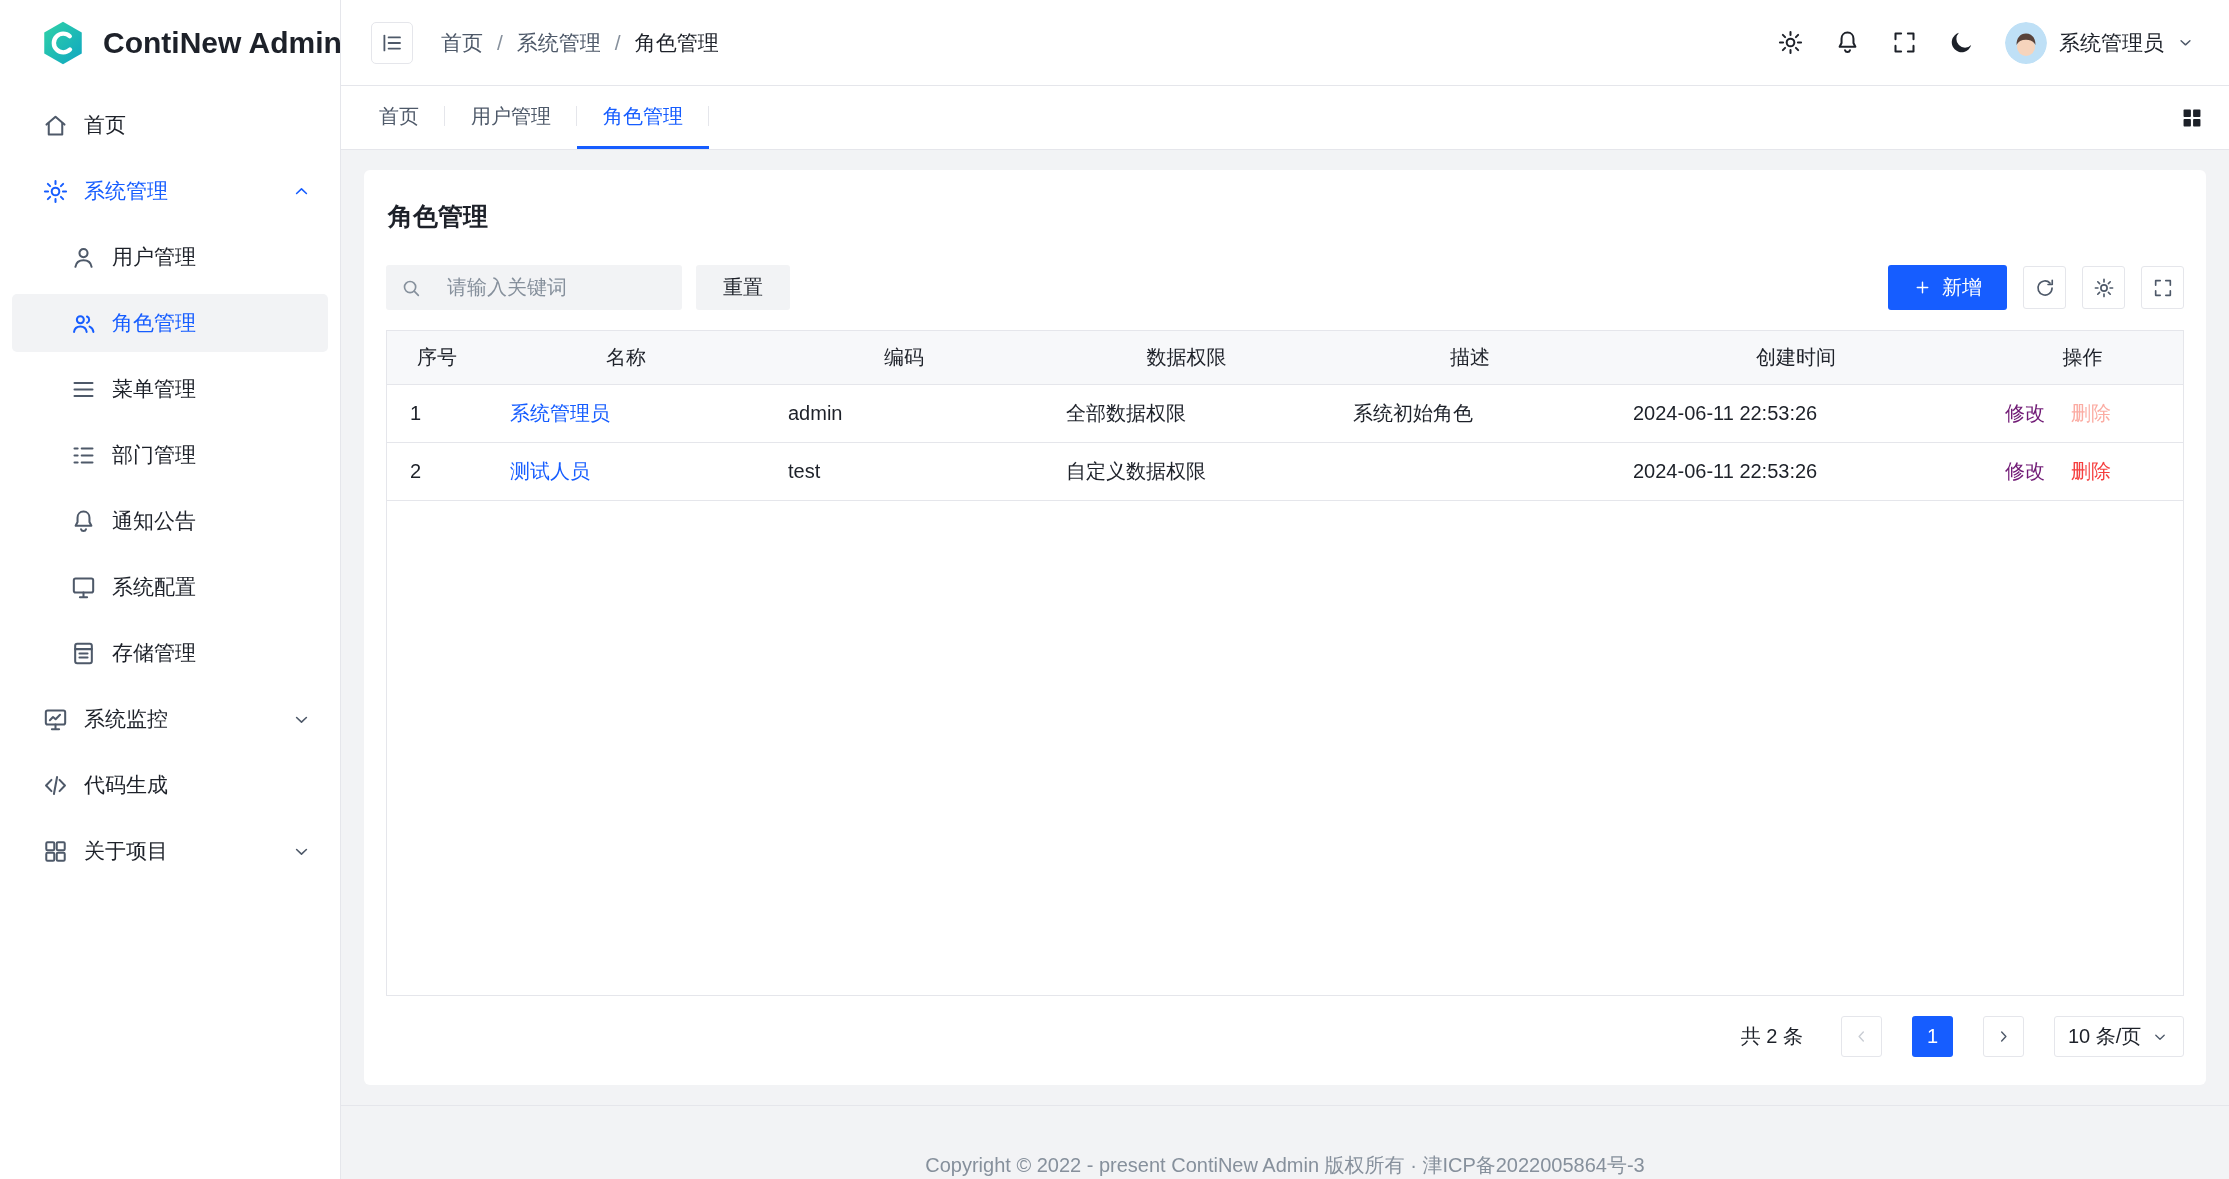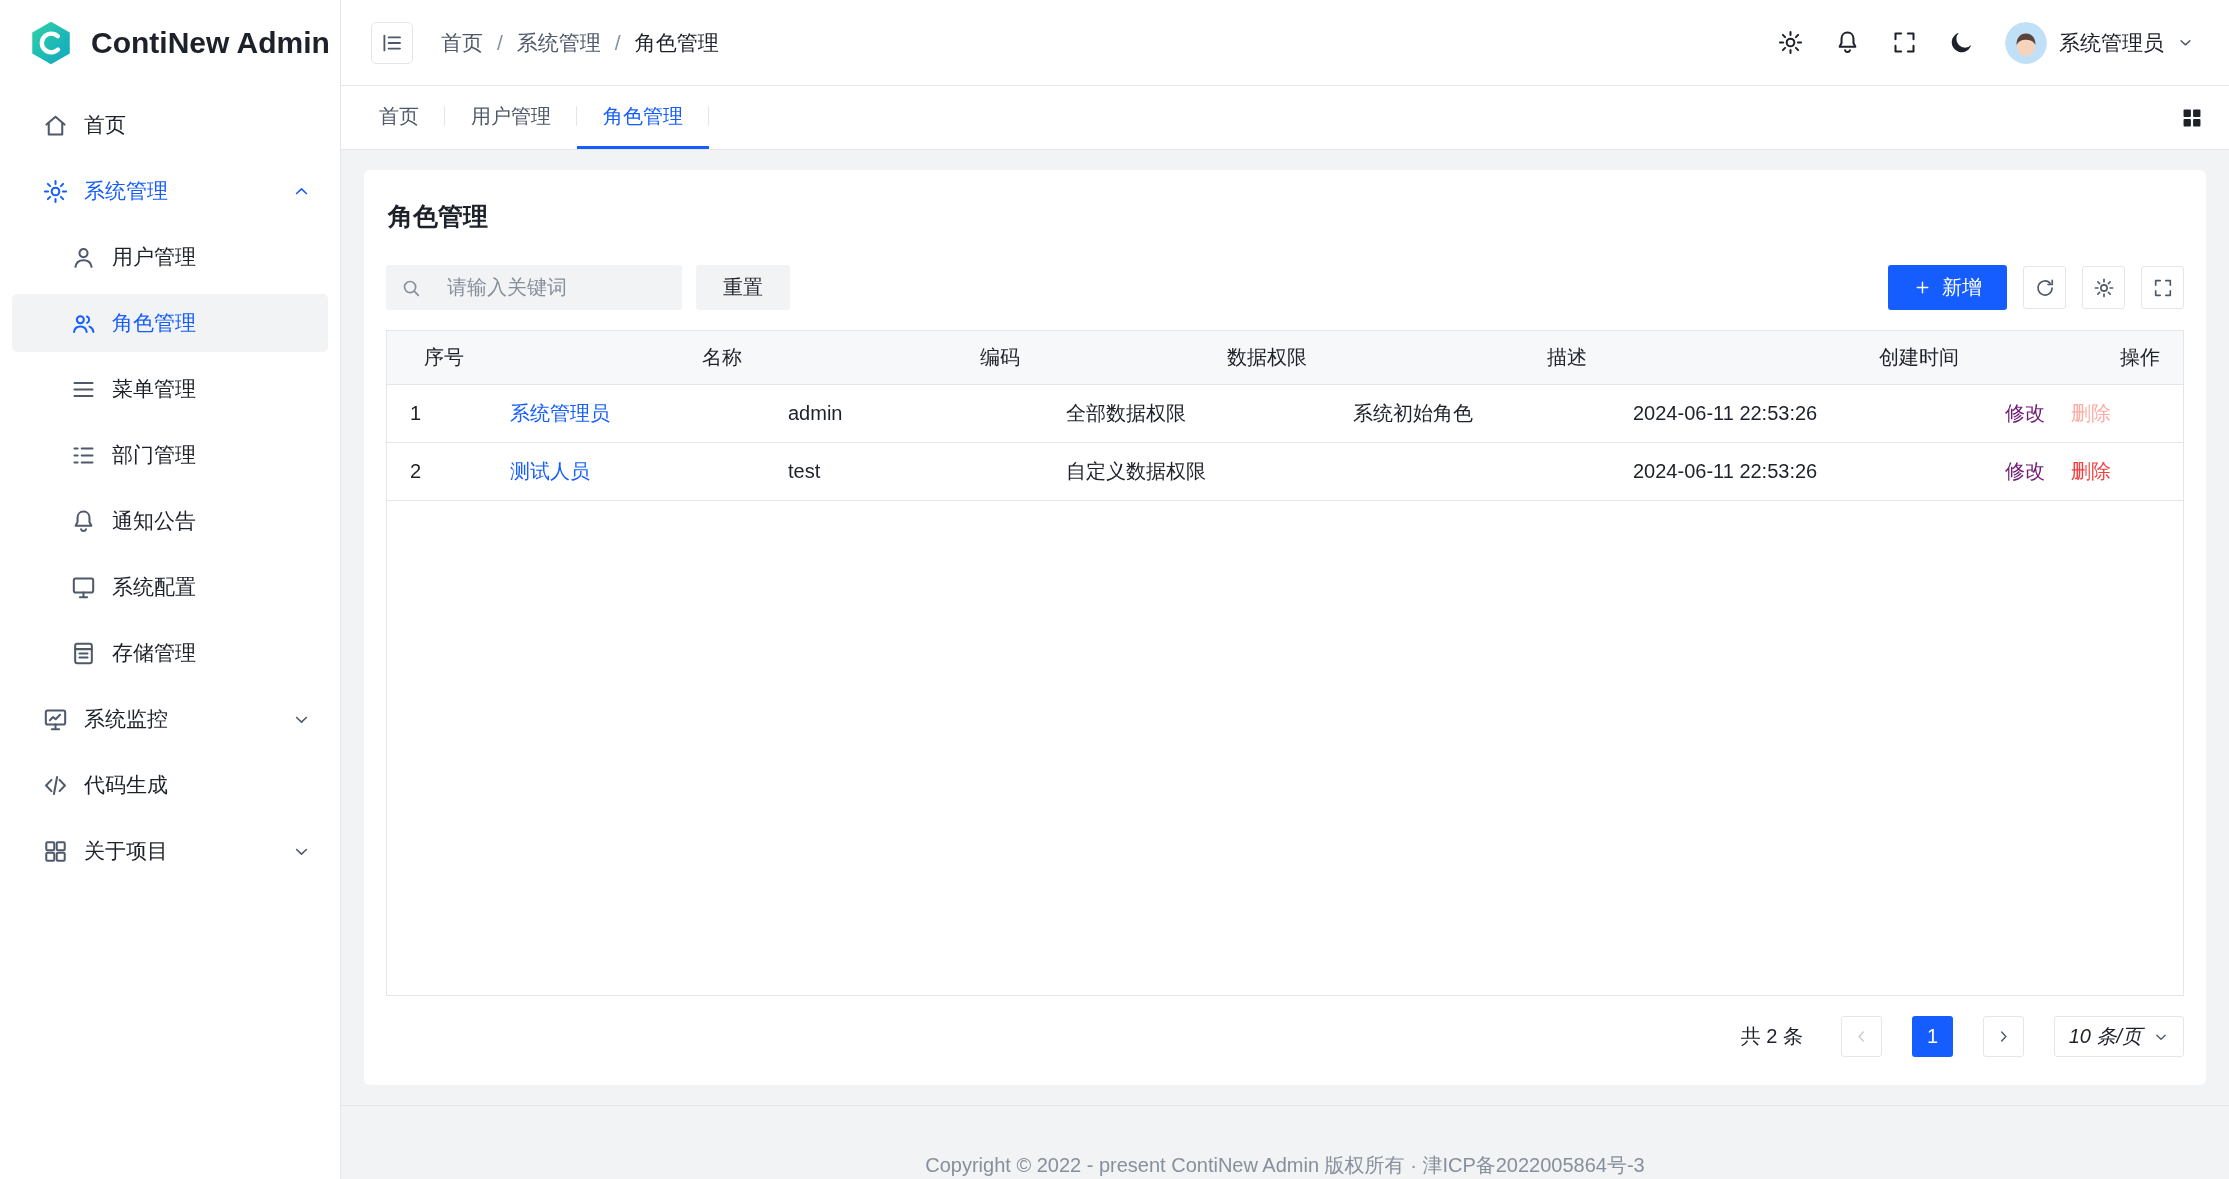--- a/index.html
+++ b/index.html
@@ -8,21 +8,21 @@
     font-family: "Liberation Sans", "DejaVu Sans", sans-serif;
     color: #1d2129; background: #f2f3f5; overflow: hidden; font-size: 20px;
   }
   svg { width: 100%; height: 100%; display: block; }
   .ic { display: inline-flex; }
 
   .app { display: flex; width: 100%; height: 100%; }
 
   
   .sidebar { width: 341px; flex: 0 0 341px; background: #fff; border-right: 1px solid #e5e6eb; display: flex; flex-direction: column; }
-  .logo { height: 86px; flex: 0 0 86px; display: flex; align-items: center; gap: 15px; padding-left: 26px; cursor: pointer; }
+  .logo { height: 86px; flex: 0 0 86px; display: flex; align-items: center; gap: 15px; padding-left: 38px; cursor: pointer; }
   .logo-icon { width: 50px; height: 50px; flex: 0 0 50px; }
   .logo-title { font-size: 30px; font-weight: 700; white-space: nowrap; }
   .menu { flex: 1; padding: 10px 12px; overflow: hidden; }
   .menu-item { height: 58px; margin-bottom: 8px; display: flex; align-items: center; gap: 15px; padding: 0 16px 0 30px; border-radius: 5px; font-size: 21px; color: #1d2129; cursor: pointer; }
   .menu-item .mi-icon { width: 27px; height: 27px; flex: 0 0 27px; color: #4e5969; display: flex; }
   .menu-item .mi-label { flex: 1; white-space: nowrap; }
   .menu-item .mi-chev { width: 21px; height: 21px; color: #4e5969; display: flex; }
   .menu-item.child { padding-left: 58px; }
   .menu-item.hl { color: #165DFF; }
   .menu-item.hl .mi-icon, .menu-item.hl .mi-chev { color: #165DFF; }
@@ -66,34 +66,34 @@
   .search-box input::placeholder { color: #86909c; }
   .btn-reset { height: 45px; margin-left: 14px; padding: 0 27px; border: 0; border-radius: 3px; background: #f2f3f5; color: #1d2129; font-size: 20px; font-family: inherit; cursor: pointer; }
   .toolbar-right { margin-left: auto; display: flex; align-items: center; gap: 16px; }
   .btn-add { height: 45px; padding: 0 25px; border: 0; border-radius: 3px; background: #165DFF; color: #fff; font-size: 20px; font-family: inherit; display: flex; align-items: center; gap: 10px; cursor: pointer; }
   .btn-add .ic { width: 19px; height: 19px; }
   .icon-btn { width: 43px; height: 43px; border: 1px solid #e5e6eb; border-radius: 3px; background: #fff; color: #4e5969; display: flex; align-items: center; justify-content: center; cursor: pointer; }
   .icon-btn .ic { width: 22px; height: 22px; }
 
   .table-wrap { border: 1px solid #e5e6eb; height: 666px; overflow: hidden; background: #fff; }
   table { width: 100%; border-collapse: collapse; font-size: 20px; table-layout: fixed; }
-  th { height: 53px; background: #f7f8fa; text-align: right; padding: 0 23px; font-weight: 500; color: #1d2129; border-bottom: 1px solid #e5e6eb; white-space: nowrap; }
+  th { height: 53px; background: #f7f8fa; text-align: center; padding: 0 23px; font-weight: 500; color: #1d2129; border-bottom: 1px solid #e5e6eb; white-space: nowrap; }
   td { height: 58px; padding: 0 23px; border-bottom: 1px solid #e5e6eb; white-space: nowrap; overflow: hidden; text-overflow: ellipsis; }
   .cell-link { color: #165DFF; cursor: pointer; }
   .op-edit { color: #701a75; cursor: pointer; margin-right: 26px; font-family: Liberation Mono, monospace; }
   .op-del { color: #F53F3F; cursor: pointer; }
   .op-del.disabled { color: #FBACA3; cursor: not-allowed; }
 
   .pagination { display: flex; align-items: center; justify-content: flex-end; gap: 30px; margin-top: 20px; font-size: 20px; }
   .pg-total { margin-right: 8px; }
   .pg-btn { width: 41px; height: 41px; border: 1px solid #e5e6eb; border-radius: 3px; background: #fff; display: flex; align-items: center; justify-content: center; color: #4e5969; cursor: pointer; }
   .pg-btn .ic { width: 19px; height: 19px; }
   .pg-btn.disabled { color: #c9cdd4; }
   .pg-page { width: 41px; height: 41px; border-radius: 3px; background: #165DFF; color: #fff; display: flex; align-items: center; justify-content: center; cursor: pointer; }
-  .pg-size { height: 41px; min-width: 130px; border: 1px solid #e5e6eb; border-radius: 3px; background: #fff; display: flex; align-items: center; justify-content: flex-end; gap: 10px; padding: 8px 13px; cursor: pointer; white-space: nowrap; font-style: italic; }
+  .pg-size { height: 41px; min-width: 130px; border: 1px solid #e5e6eb; border-radius: 3px; background: #fff; display: flex; align-items: center; justify-content: flex-start; gap: 10px; padding: 8px 13px; cursor: pointer; white-space: nowrap; }
   .pg-size .ic { width: 18px; height: 18px; color: #4e5969; }
 
   .footer { height: 74px; flex: 0 0 74px; display: flex; align-items: flex-end; justify-content: center; color: #86909c; font-size: 20px; border-top: 1px solid #e5e6eb; }
 </style>
 </head>
 <body>
 
 <div class="app">
 
   <aside class="sidebar">

